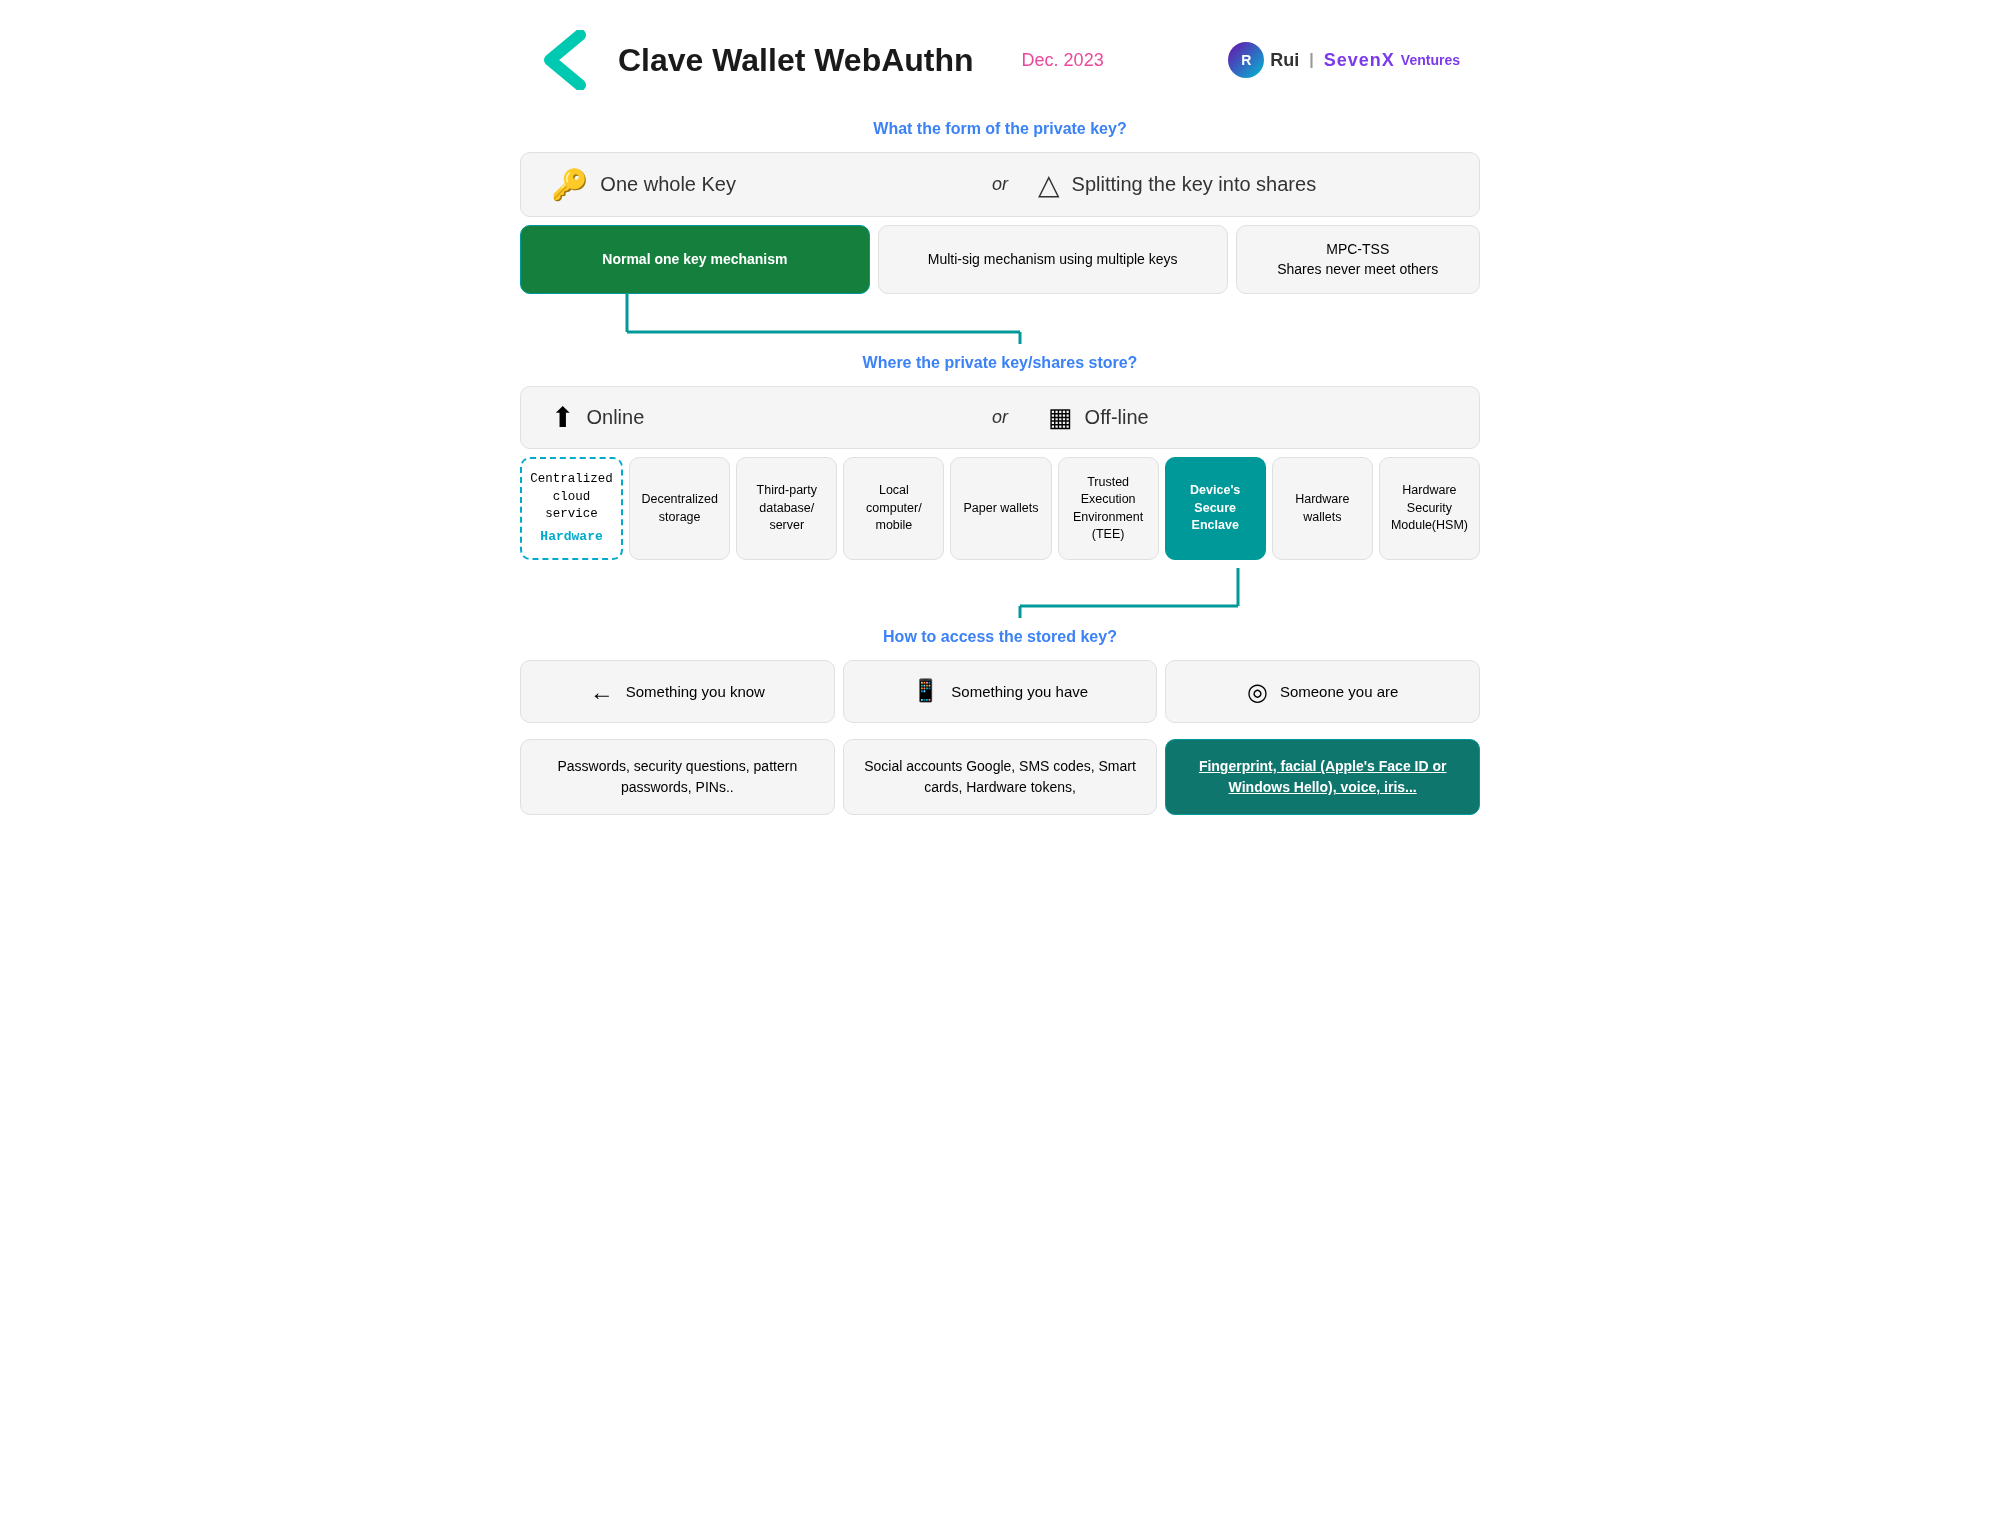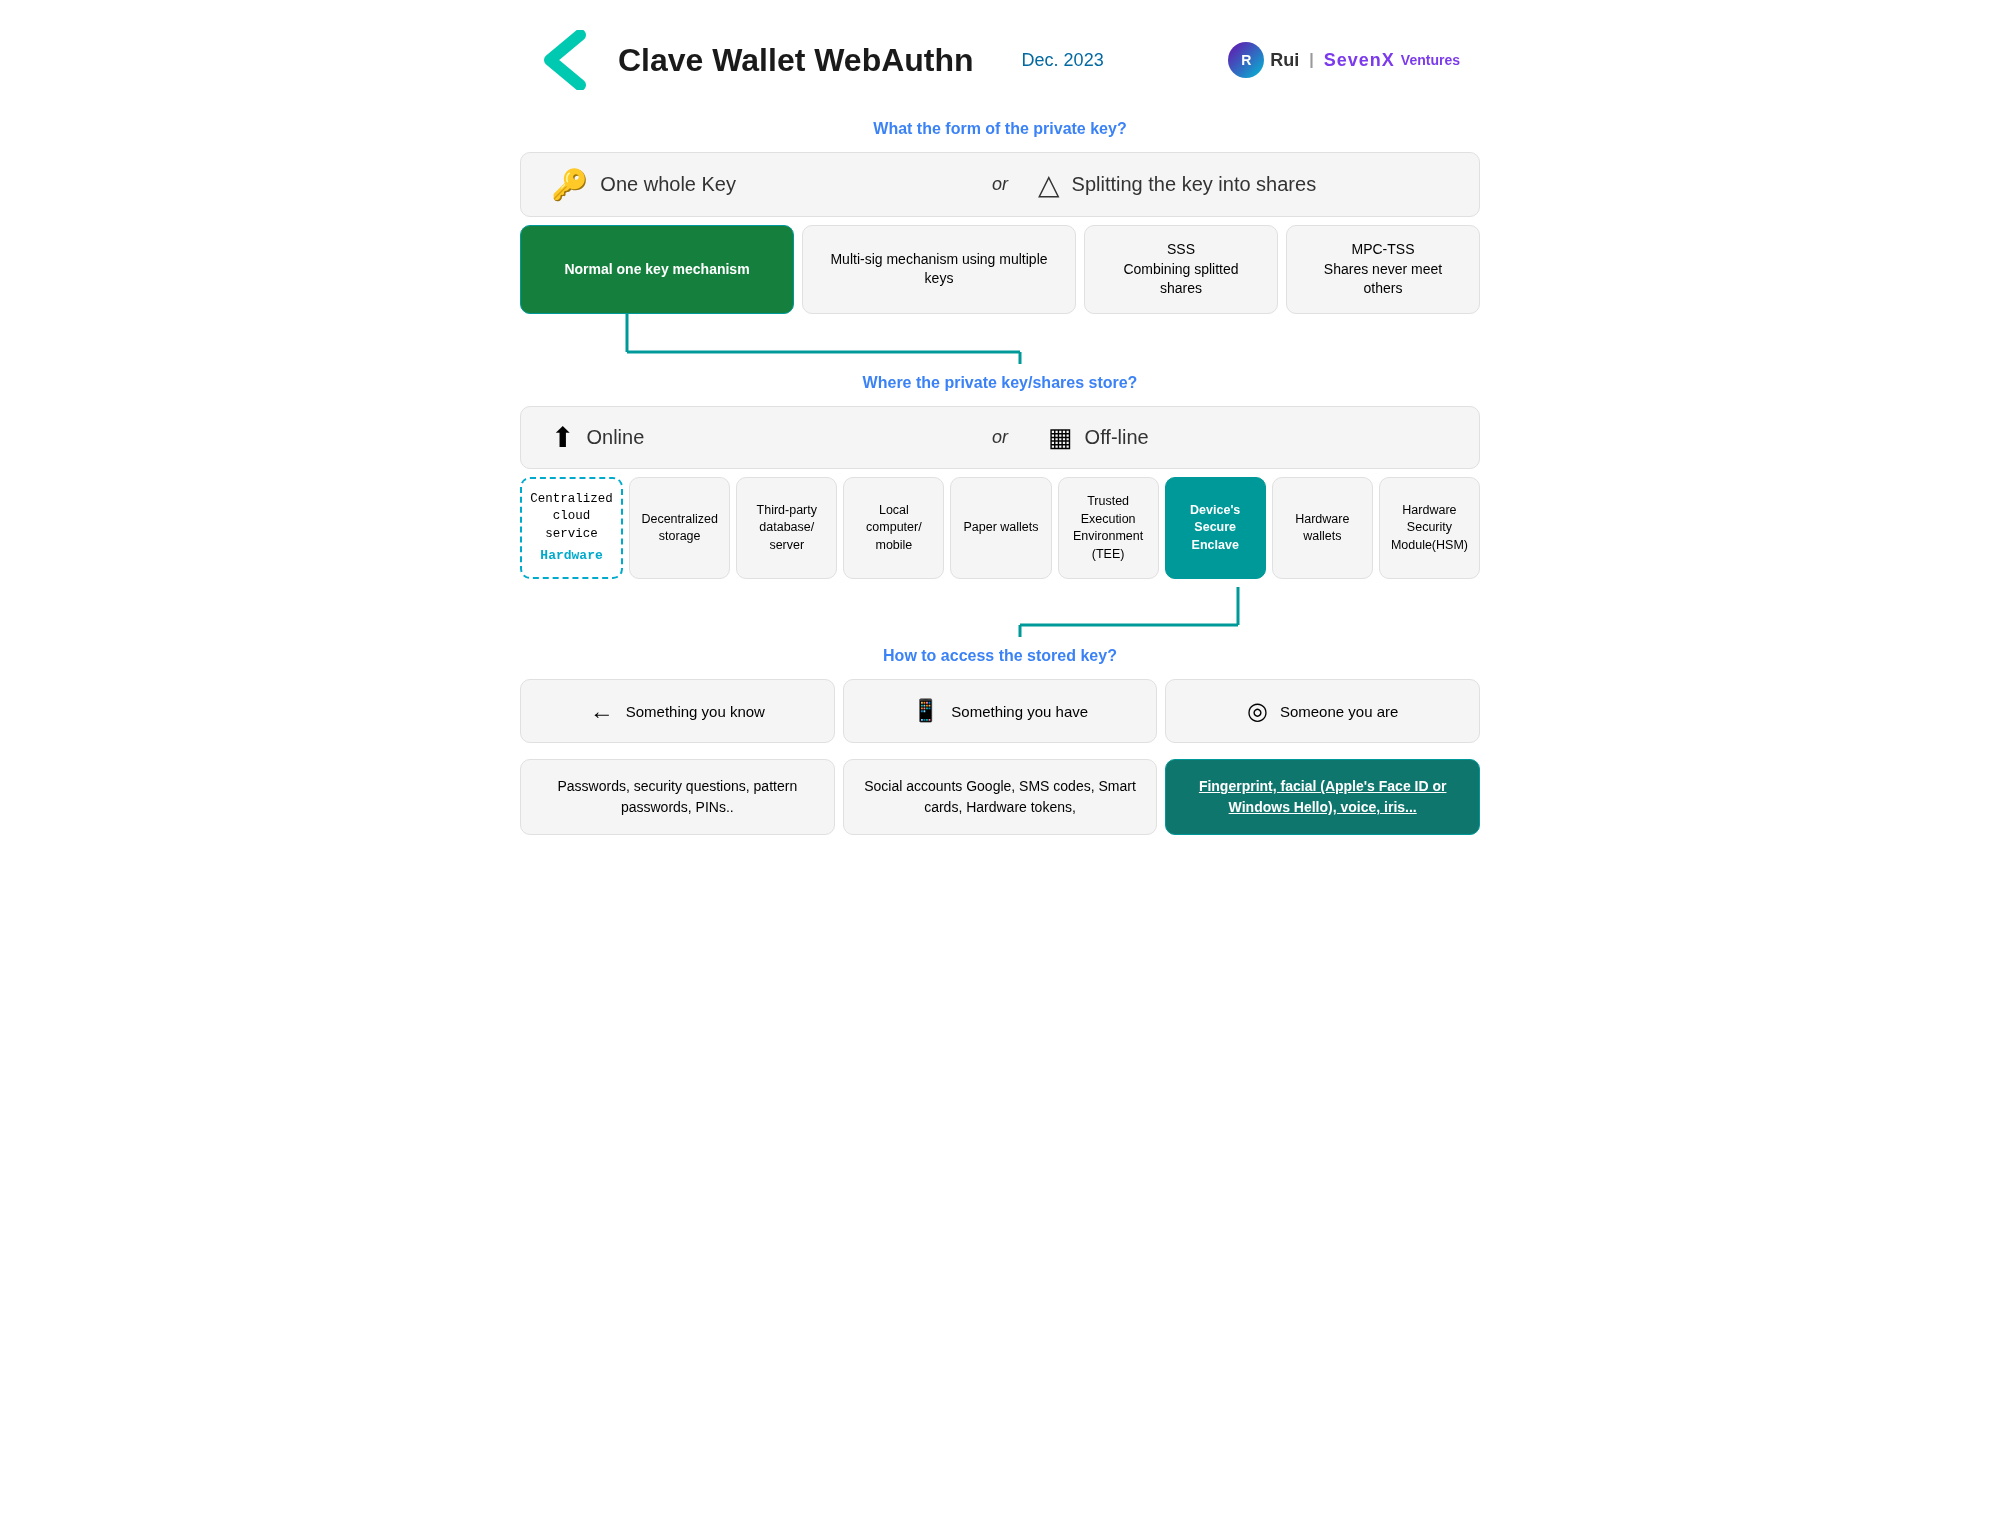--- a/index.html
+++ b/index.html
@@ -27,21 +27,21 @@
       width: 50px;
       height: 60px;
     }
     .header-title {
       font-size: 32px;
       font-weight: 700;
       color: #1a1a1a;
     }
     .header-date {
       font-size: 18px;
-      color: #0369a1;
+      color: #ec4899;
       margin-left: 20px;
     }
     .header-right {
       display: flex;
       align-items: center;
       gap: 8px;
       font-size: 16px;
       font-weight: 600;
     }
     .sevenx-logo {
@@ -304,24 +304,20 @@
 </div>
 
 <div class="mechanism-row">
   <div class="card card-medium card-teal">
     <span style="white-space:pre-line;">Normal one key mechanism</span>
   </div>
   <div class="card card-medium">
     <span>Multi-sig mechanism using multiple keys</span>
   </div>
   <div class="card card-normal">
-    <span style="white-space:pre-line;">SSS
-Combining splitted shares</span>
-  </div>
-  <div class="card card-normal">
     <span style="white-space:pre-line;">MPC-TSS
 Shares never meet others</span>
   </div>
 </div>
 
 <div style="position:relative; height:50px; margin-bottom:0;">
   <svg width="100%" height="50">
 
     <line x1="107" y1="0" x2="107" y2="38" stroke="#009999" stroke-width="3"></line>
     <line x1="107" y1="38" x2="500" y2="38" stroke="#009999" stroke-width="3"></line>

